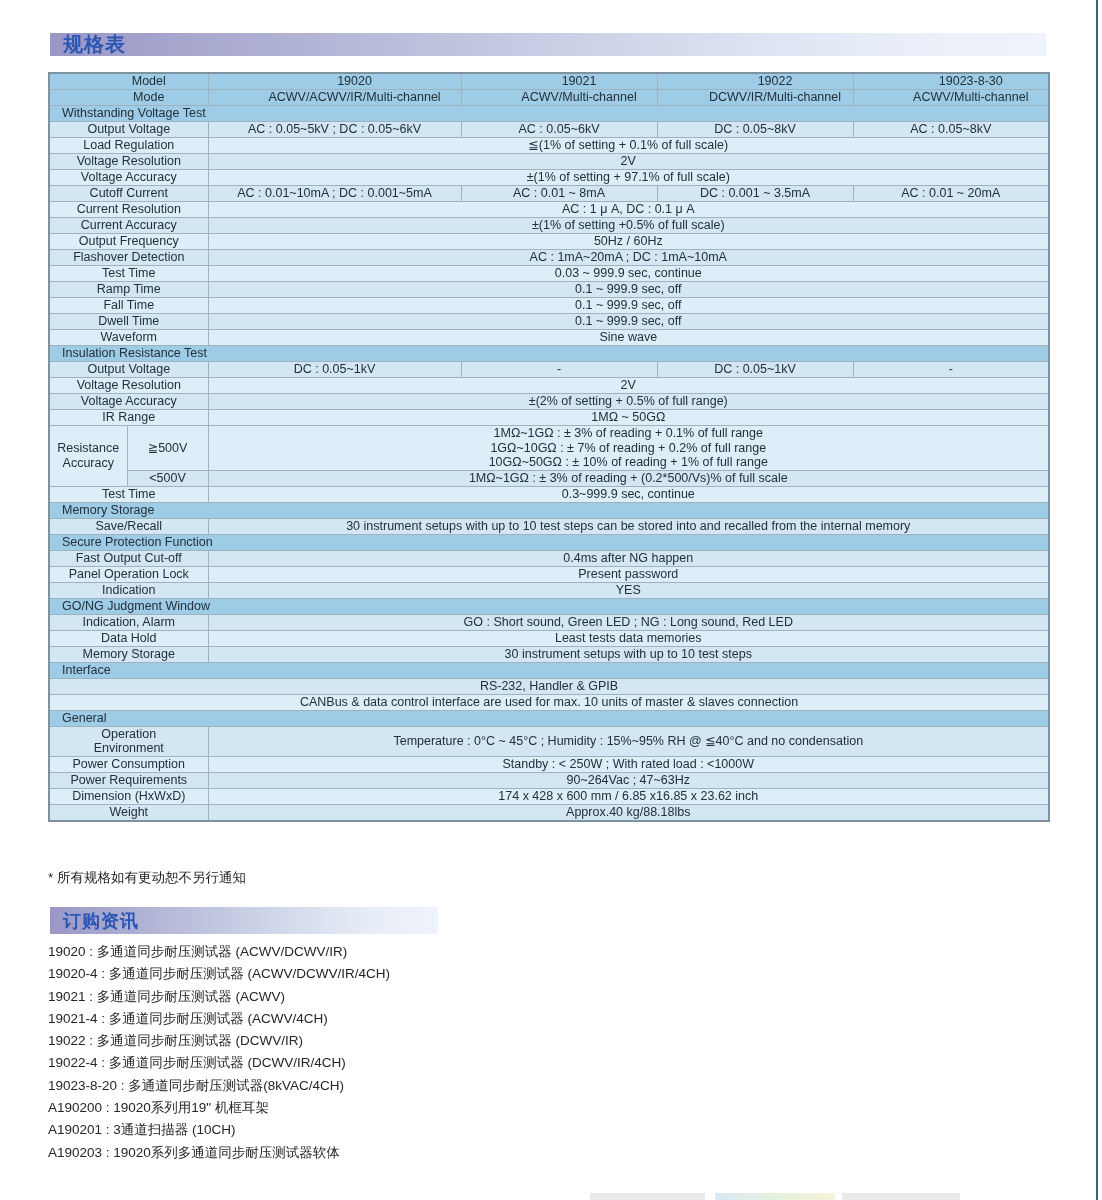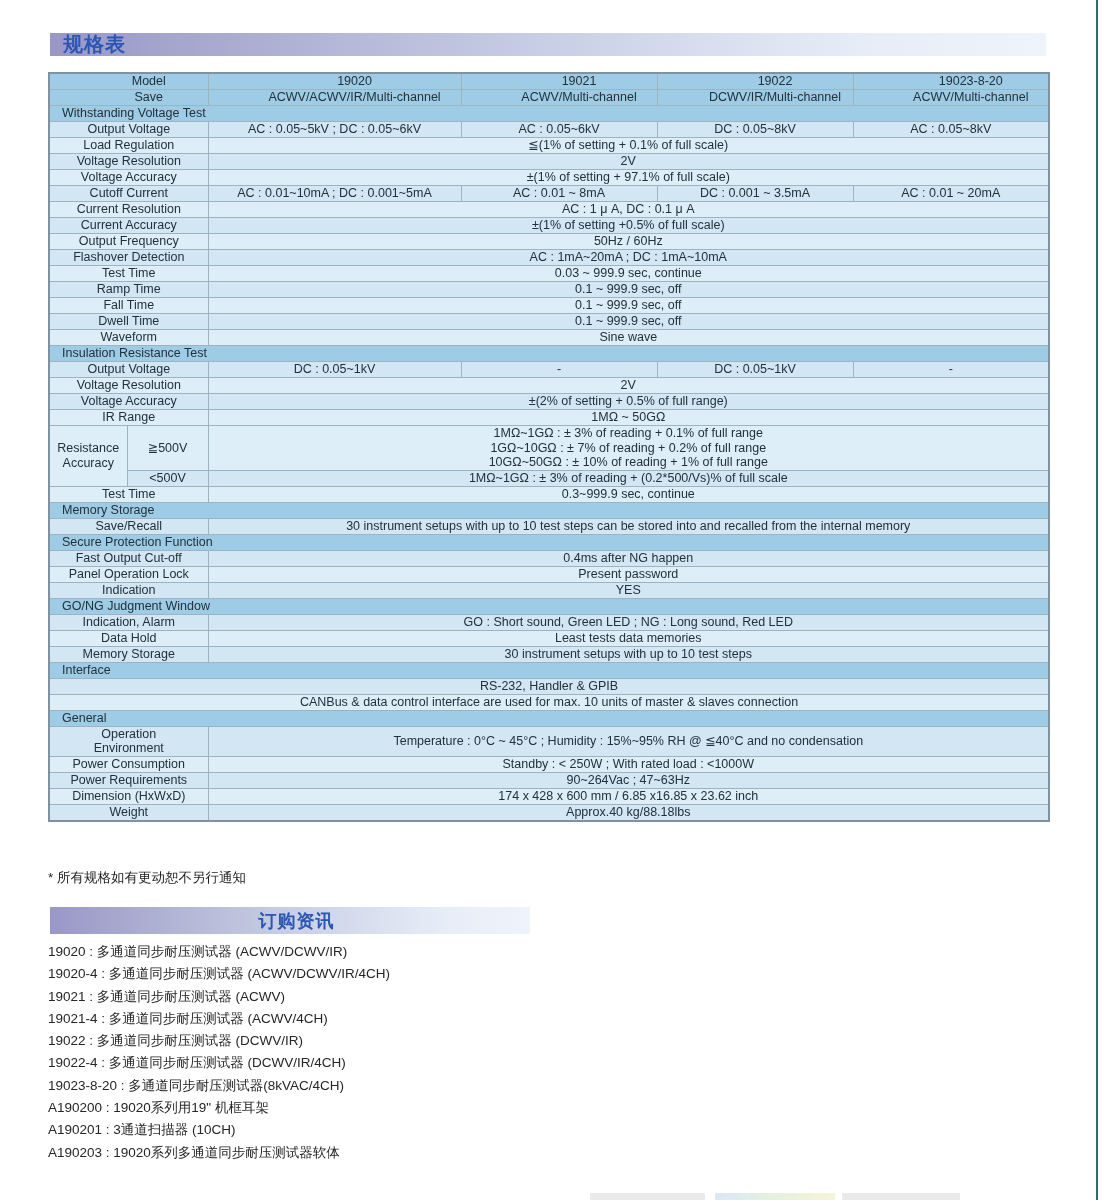--- a/index.html
+++ b/index.html
@@ -14,21 +14,21 @@
     background:#2c6e6d;
   }
   
   .band{
     position:absolute;left:50px;height:23px;box-sizing:border-box;
     display:flex;align-items:center;padding-left:13px;
     background:linear-gradient(90deg,#9a97c7 0%,#aeb0d2 22%,#cdd4e8 55%,#e7edf7 82%,#eff3fb 100%);
     color:#2b57b4;font-weight:bold;font-size:20px;letter-spacing:1px;
   }
   #spec-band{top:33px;width:996px;}
-  #order-band{top:907px;width:480px;font-size:18px;height:27px;justify-content:center;}
+  #order-band{top:907px;width:388px;font-size:18px;height:27px;}
   
   table.spec{
     position:absolute;left:48px;top:72px;width:1000px;
     border-collapse:collapse;table-layout:fixed;
     border:2px solid #7e939f;
   }
   table.spec td{
     border:1px solid #9fb3be;
     padding:0 4px;height:15px;
     font-size:12.5px;line-height:1.16;
@@ -76,24 +76,24 @@
       <col style="width:196px">
     <col style="width:196px">
       <col style="width:196px">
   </colgroup>
   <tbody>
       <tr class="hdr">
         <td colspan="2" class="left">Model</td>
         <td>19020</td>
         <td>19021</td>
         <td>19022</td>
-        <td>19023-8-20</td>
+        <td>19023-8-30</td>
       </tr>
       <tr class="hdr">
-        <td colspan="2" class="left">Save</td>
+        <td colspan="2" class="left">Mode</td>
         <td>ACWV/ACWV/IR/Multi-channel</td>
         <td>ACWV/Multi-channel</td>
         <td>DCWV/IR/Multi-channel</td>
         <td>ACWV/Multi-channel</td>
       </tr>
       <tr class="sec">
         <td colspan="6">Withstanding Voltage Test</td>
       </tr>
       <tr class=" a">
         <td colspan="2" class="left">Output Voltage</td>

